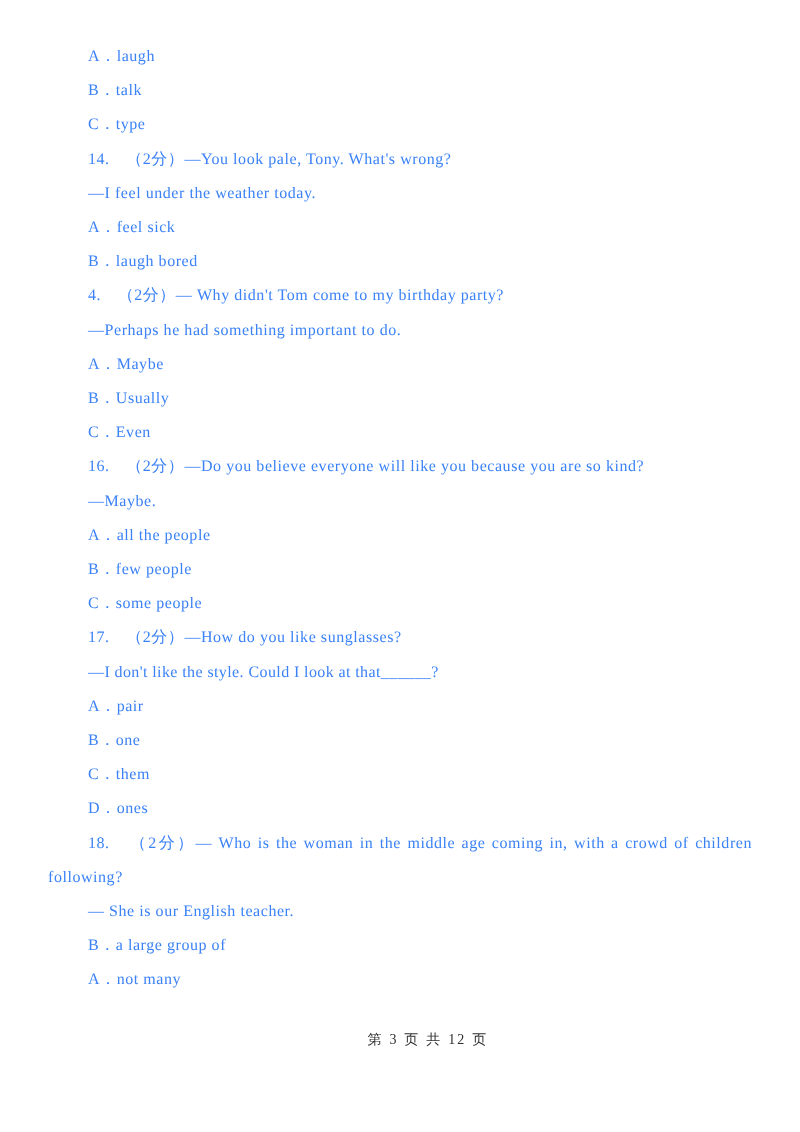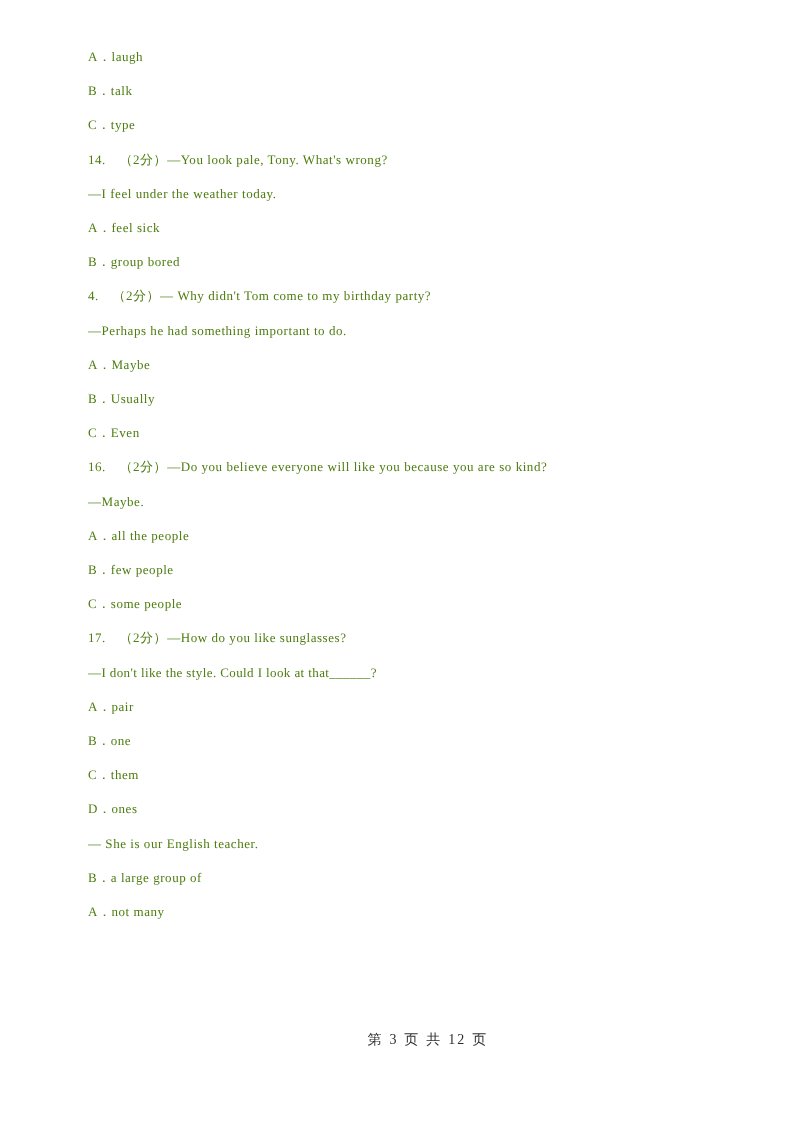--- a/index.html
+++ b/index.html
@@ -27,25 +27,25 @@
 
   
   #content {
     position: absolute;
     left: 48px;
     top: 40px;
     width: 704px;
   }
 
   .line {
-    font-size: 13px;
+    font-size: 16px;
     line-height: 34.2px;
     letter-spacing: 0.55px;
     white-space: pre-wrap;
-    color: #4d7c0f;
+    color: #3b82f6;
     text-rendering: geometricPrecision;
   }
 
   
   .indent {
     padding-left: 40px;
   }
 
   
   .qwrap {
@@ -80,41 +80,42 @@
 
   <div id="content">
 
     <div class="line indent">A．laugh</div>
     <div class="line indent">B．talk</div>
     <div class="line indent">C．type</div>
 
     <div class="line indent">14.　（2分）—You look pale, Tony. What's wrong?</div>
     <div class="line indent">—I feel under the weather today.</div>
     <div class="line indent">A．feel sick</div>
-    <div class="line indent">B．group bored</div>
+    <div class="line indent">B．laugh bored</div>
 
     <div class="line indent">4.　（2分）— Why didn't Tom come to my birthday party?</div>
     <div class="line indent">—Perhaps he had something important to do.</div>
     <div class="line indent">A．Maybe</div>
     <div class="line indent">B．Usually</div>
     <div class="line indent">C．Even</div>
 
     <div class="line indent">16.　（2分）—Do you believe everyone will like you because you are so kind?</div>
     <div class="line indent">—Maybe.</div>
     <div class="line indent">A．all the people</div>
     <div class="line indent">B．few people</div>
     <div class="line indent">C．some people</div>
 
     <div class="line indent">17.　（2分）—How do you like sunglasses?</div>
     <div class="line indent blank">—I don't like the style. Could I look at that______?</div>
     <div class="line indent">A．pair</div>
     <div class="line indent">B．one</div>
     <div class="line indent">C．them</div>
     <div class="line indent">D．ones</div>
 
+    <div class="line qwrap">18.　（2分）— Who is the woman in the middle age coming in, with a crowd of children following?</div>
     <div class="line indent">— She is our English teacher.</div>
     <div class="line indent">B．a large group of</div>
     <div class="line indent">A．not many</div>
 
   </div>
 
   <div id="footer">第 3 页 共 12 页</div>
 
 </div>
 

